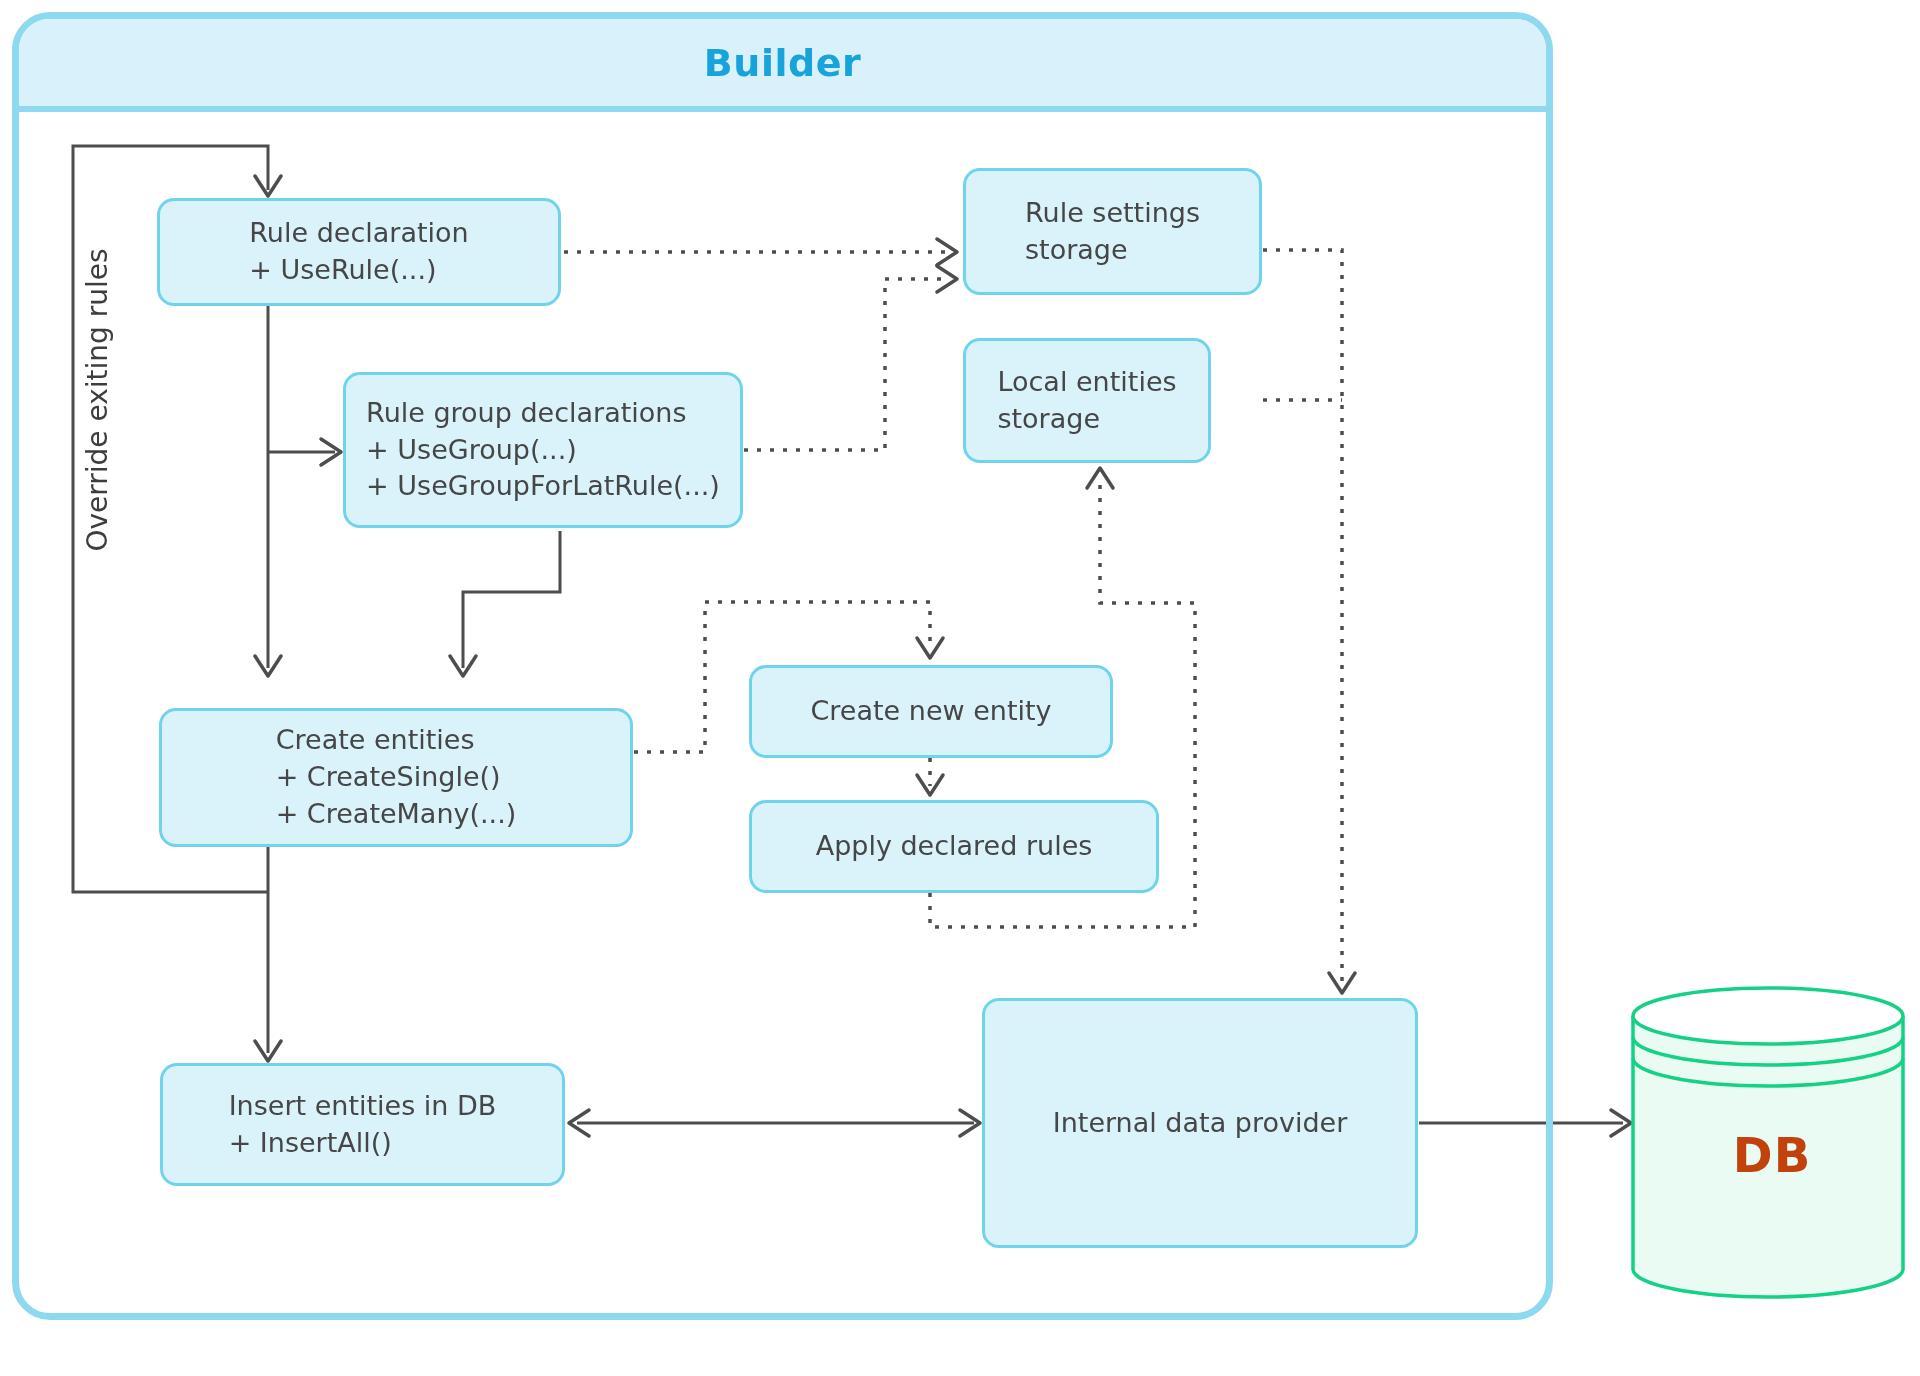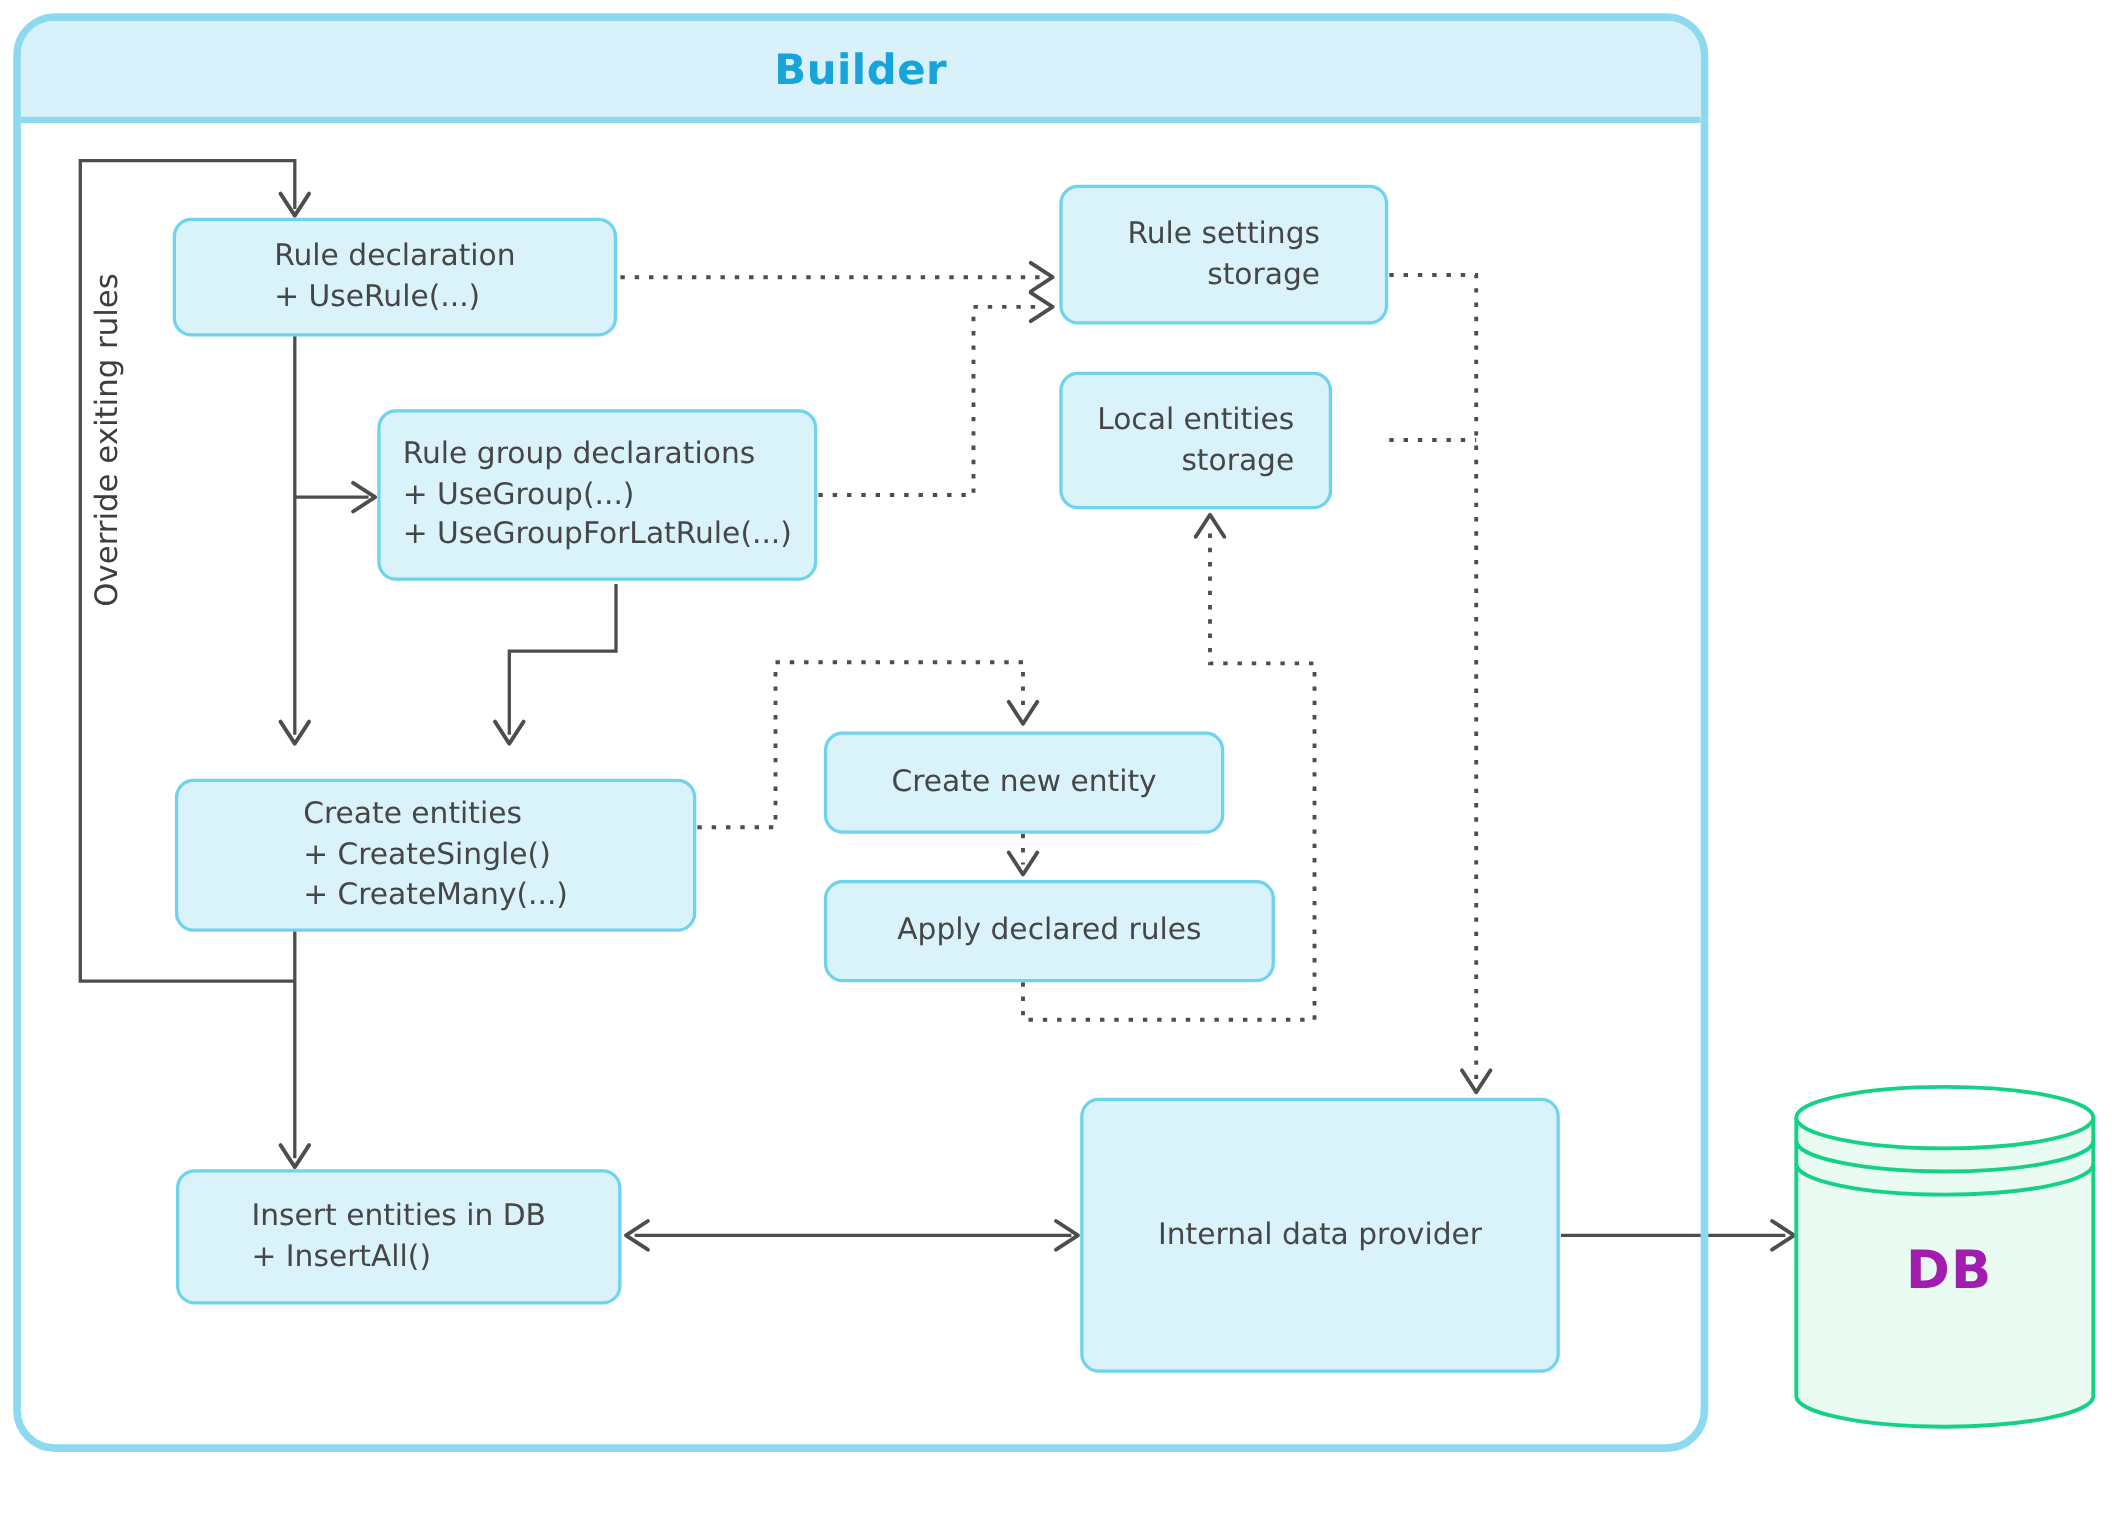--- a/index.html
+++ b/index.html
@@ -31,29 +31,29 @@
   .lines-dotted path{stroke:var(--line-color);stroke-width:3.5;fill:none;stroke-dasharray:4 9;}
   .chevrons path{stroke:var(--line-color);stroke-width:3.5;fill:none;stroke-linecap:round;stroke-linejoin:round;}
   .node{
     position:absolute;box-sizing:border-box;background:var(--node-fill);
     border:3px solid var(--node-border);border-radius:17px;
     display:flex;align-items:center;justify-content:center;
     font-size:27px;line-height:1.36;
   }
   .node .lines{white-space:nowrap;}
   .node.left .lines{text-align:left;}
-  .node.center .lines{text-align:right;}
+  .node.center .lines{text-align:left;}
   .override-label{
     position:absolute;left:97px;top:400px;white-space:nowrap;
     transform:translate(-50%,-50%) rotate(-90deg);
     font-size:28px;color:#3d3d3d;
   }
   .db-label{
     position:absolute;left:1772px;top:1155px;transform:translate(-50%,-50%);
-    font-size:48px;font-weight:bold;color:#a21caf;letter-spacing:1px;
+    font-size:48px;font-weight:bold;color:#c2410c;letter-spacing:1px;
   }
   .db-body-fill{fill:var(--db-fill);stroke:none;}
   .db-stroke{fill:none;stroke:var(--db-stroke);stroke-width:3.5;}
   .db-top{fill:#ffffff;stroke:var(--db-stroke);stroke-width:3.5;}
 </style>
 </head>
 <body>
 
 <div class="stage">
 

